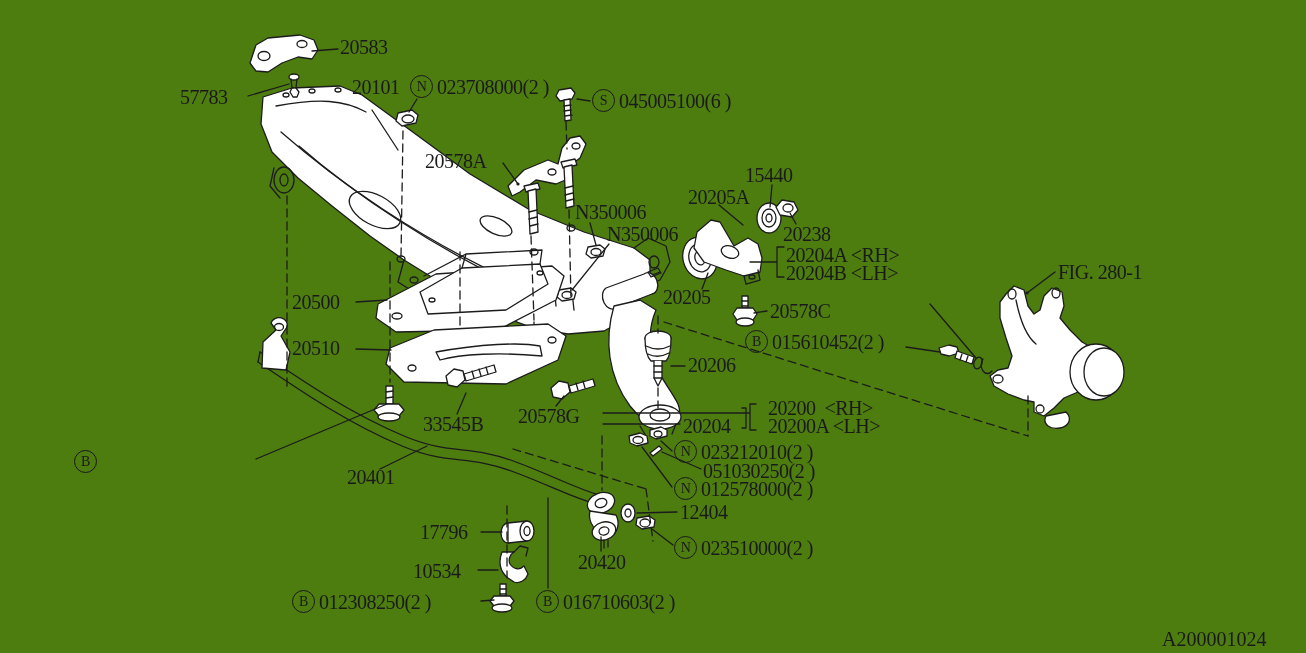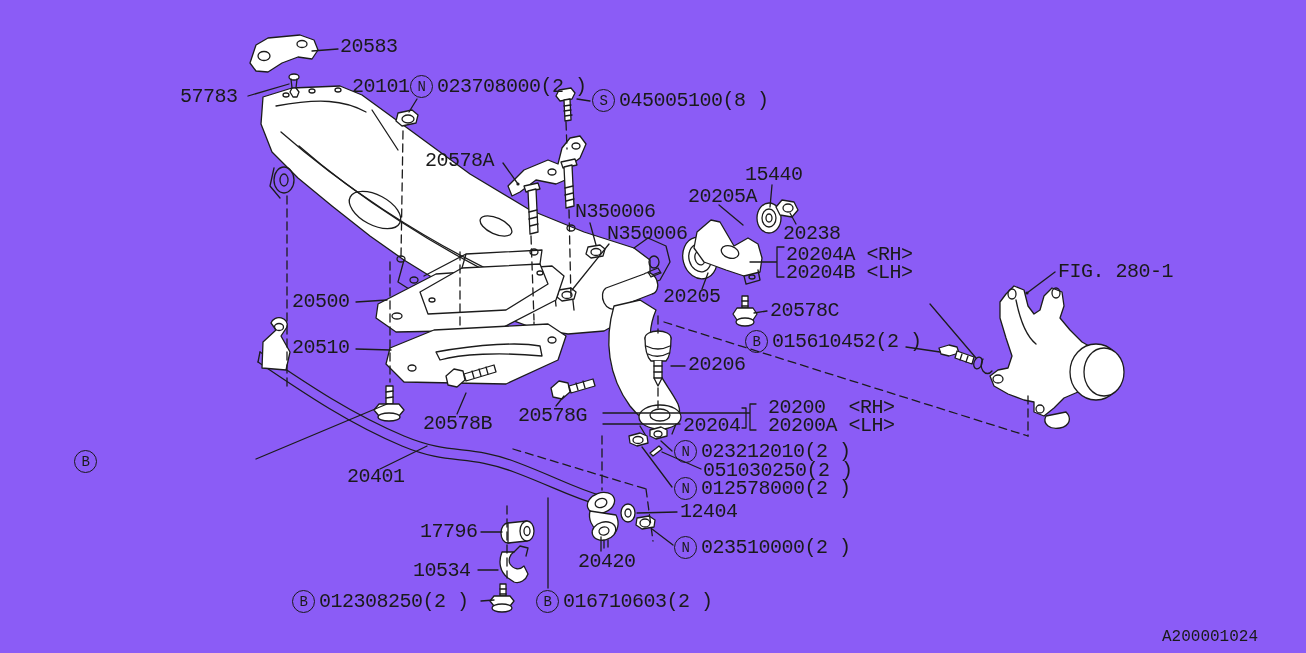--- a/index.html
+++ b/index.html
@@ -1,24 +1,24 @@
 <!DOCTYPE html>
 <html><head>
 <meta charset="utf-8">
 <style>
   html,body{margin:0;padding:0;background:#fff;}
-  .stage{position:relative;width:1306px;height:653px;background:#8b5cf6;overflow:hidden;
-         font-family:Liberation Mono, monospace;color:#1a1a1a;}
+  .stage{position:relative;width:1306px;height:653px;background:#4d7c0f;overflow:hidden;
+         font-family:Liberation Serif, serif;color:#1a1a1a;}
   .art{position:absolute;left:0;top:0;}
   .lbl{position:absolute;font-size:20px;line-height:22px;white-space:pre;letter-spacing:-0.5px;}
   .row{display:flex;align-items:center;gap:4px;}
   .circ{width:21px;height:21px;border:1.7px solid #1a1a1a;border-radius:50%;
         display:flex;align-items:center;justify-content:center;
         font-size:14px;line-height:1;flex:0 0 auto;}
-  .code{position:absolute;font-size:16px;letter-spacing:0;}
+  .code{position:absolute;font-size:20px;letter-spacing:0;}
 </style>
 </head>
 <body>
 
 <div class="stage">
 
 <svg class="art" width="1306" height="653" viewBox="0 0 1306 653" fill="none" stroke="#1c1c1c" stroke-width="1.3" stroke-linejoin="round" stroke-linecap="round">
 
   <g>
     <path fill="#fff" d="M263,97 L292,88 L340,86 L362,95 L410,130 L470,174 L530,210 L584,232 L634,248 L650,260 L650,278 L636,294 L627,302 L624,320 L604,331 L568,334 L536,329 L506,318 L472,300 L438,281 L404,260 L370,236 L332,206 L298,178 L272,152 L261,124 Z"></path>
@@ -299,21 +299,21 @@
 <div class="lbl" style="left:180px;top:86px">57783</div>
 <div class="lbl" style="left:352px;top:76px">20101</div>
 
 <div class="lbl row" style="left:410px;top:75px">
   <span class="circ">N</span>
   <span>023708000(2 )</span>
 </div>
 
 <div class="lbl row" style="left:592px;top:89px">
   <span class="circ">S</span>
-  <span>045005100(8 )</span>
+  <span>045005100(6 )</span>
 </div>
 
 <div class="lbl" style="left:425px;top:150px">20578A</div>
 <div class="lbl" style="left:575px;top:201px">N350006</div>
 <div class="lbl" style="left:607px;top:223px">N350006</div>
 <div class="lbl" style="left:688px;top:186px">20205A</div>
 <div class="lbl" style="left:745px;top:164px">15440</div>
 <div class="lbl" style="left:783px;top:223px">20238</div>
 <div class="lbl" style="left:786px;top:244px">20204A &lt;RH&gt;</div>
 <div class="lbl" style="left:786px;top:262px">20204B &lt;LH&gt;</div>
@@ -323,21 +323,21 @@
 <div class="lbl" style="left:292px;top:337px">20510</div>
 <div class="lbl" style="left:663px;top:286px">20205</div>
 <div class="lbl" style="left:770px;top:300px">20578C</div>
 
 <div class="lbl row" style="left:745px;top:330px">
   <span class="circ">B</span>
   <span>015610452(2 )</span>
 </div>
 
 <div class="lbl" style="left:688px;top:354px">20206</div>
-<div class="lbl" style="left:423px;top:413px">20578B</div>
+<div class="lbl" style="left:423px;top:413px">33545B</div>
 <div class="lbl" style="left:518px;top:405px">20578G</div>
 <div class="lbl" style="left:683px;top:415px">20204</div>
 <div class="lbl" style="left:768px;top:397px">20200  &lt;RH&gt;</div>
 <div class="lbl" style="left:768px;top:415px">20200A &lt;LH&gt;</div>
 
 <div class="lbl row" style="left:74px;top:450px">
   <span class="circ">B</span>
 </div>
 
 <div class="lbl" style="left:347px;top:466px">20401</div>

